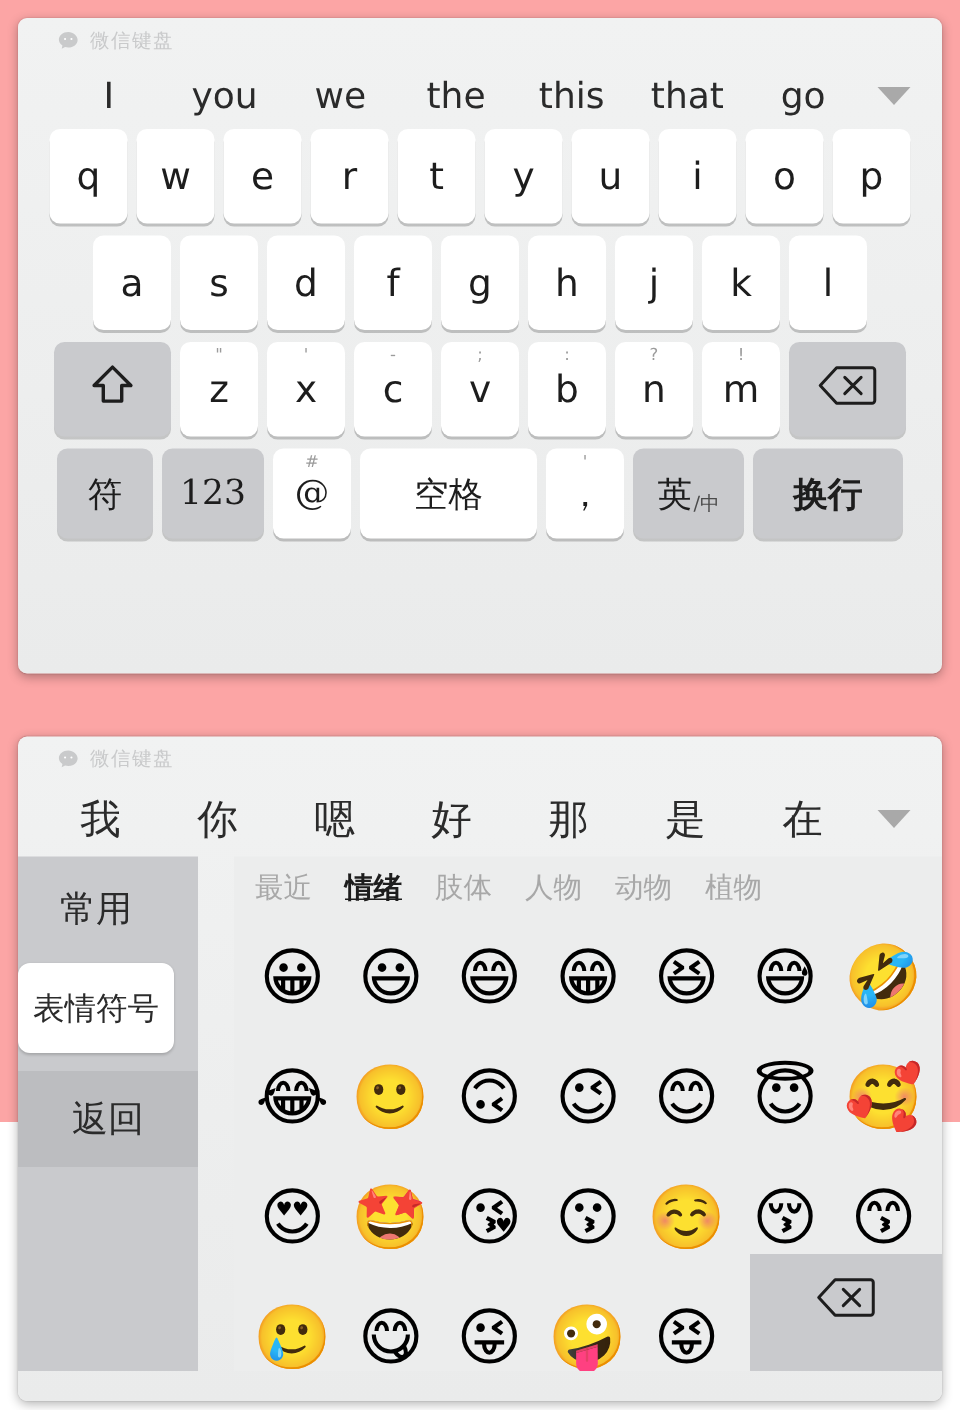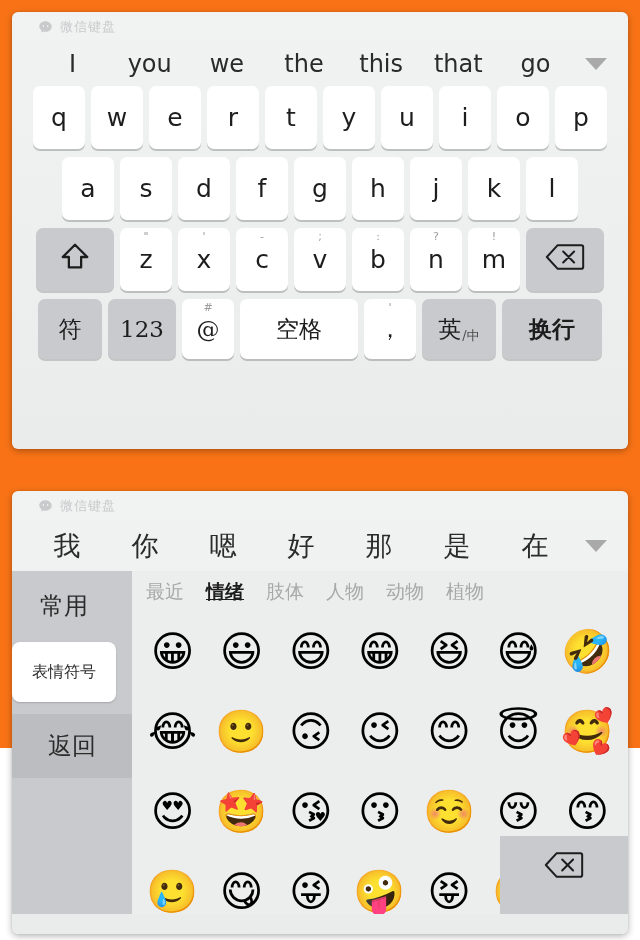--- a/index.html
+++ b/index.html
@@ -9,21 +9,21 @@
     height: 940px;
     background: #ffffff;
     font-family: "Liberation Sans", "DejaVu Sans", sans-serif;
     overflow: hidden;
   }
 
   .stage {
     position: relative;
     width: 640px;
     height: 748px;
-    background: #f97316;
+    background: #fca5a5;
   }
 
   
   .panel {
     position: absolute;
     background: #eceded;
     border-radius: 6px;
     box-shadow: 0 2px 7px rgba(0,0,0,0.30), 0 0 1px rgba(0,0,0,0.25);
     overflow: hidden;
   }
@@ -204,36 +204,37 @@
     font-size: 24px;
     color: #2b2b2b;
     font-family: "DejaVu Serif", serif;
     border-radius: 8px;
     margin-bottom: 6px;
     box-sizing: border-box;
   }
   .side-item.selected {
     background: #ffffff;
     box-shadow: 0 1px 2px rgba(0,0,0,0.18);
-    font-size: 16px;
+    font-size: 21px;
   }
   .side-item.back {
     margin-top: 6px;
     background: #bcbdc0;
     border-radius: 0;
     width: 120px;
     height: 64px;
     font-family: Liberation Serif, serif;
   }
 
   .emoji-main {
     flex: 1 1 auto;
     position: relative;
     background: #eceded;
     overflow: hidden;
+    margin-left: 24px;
   }
 
   .emoji-tabs {
     display: flex;
     align-items: center;
     height: 42px;
     padding-left: 14px;
     box-sizing: border-box;
   }
   .emoji-tab {

